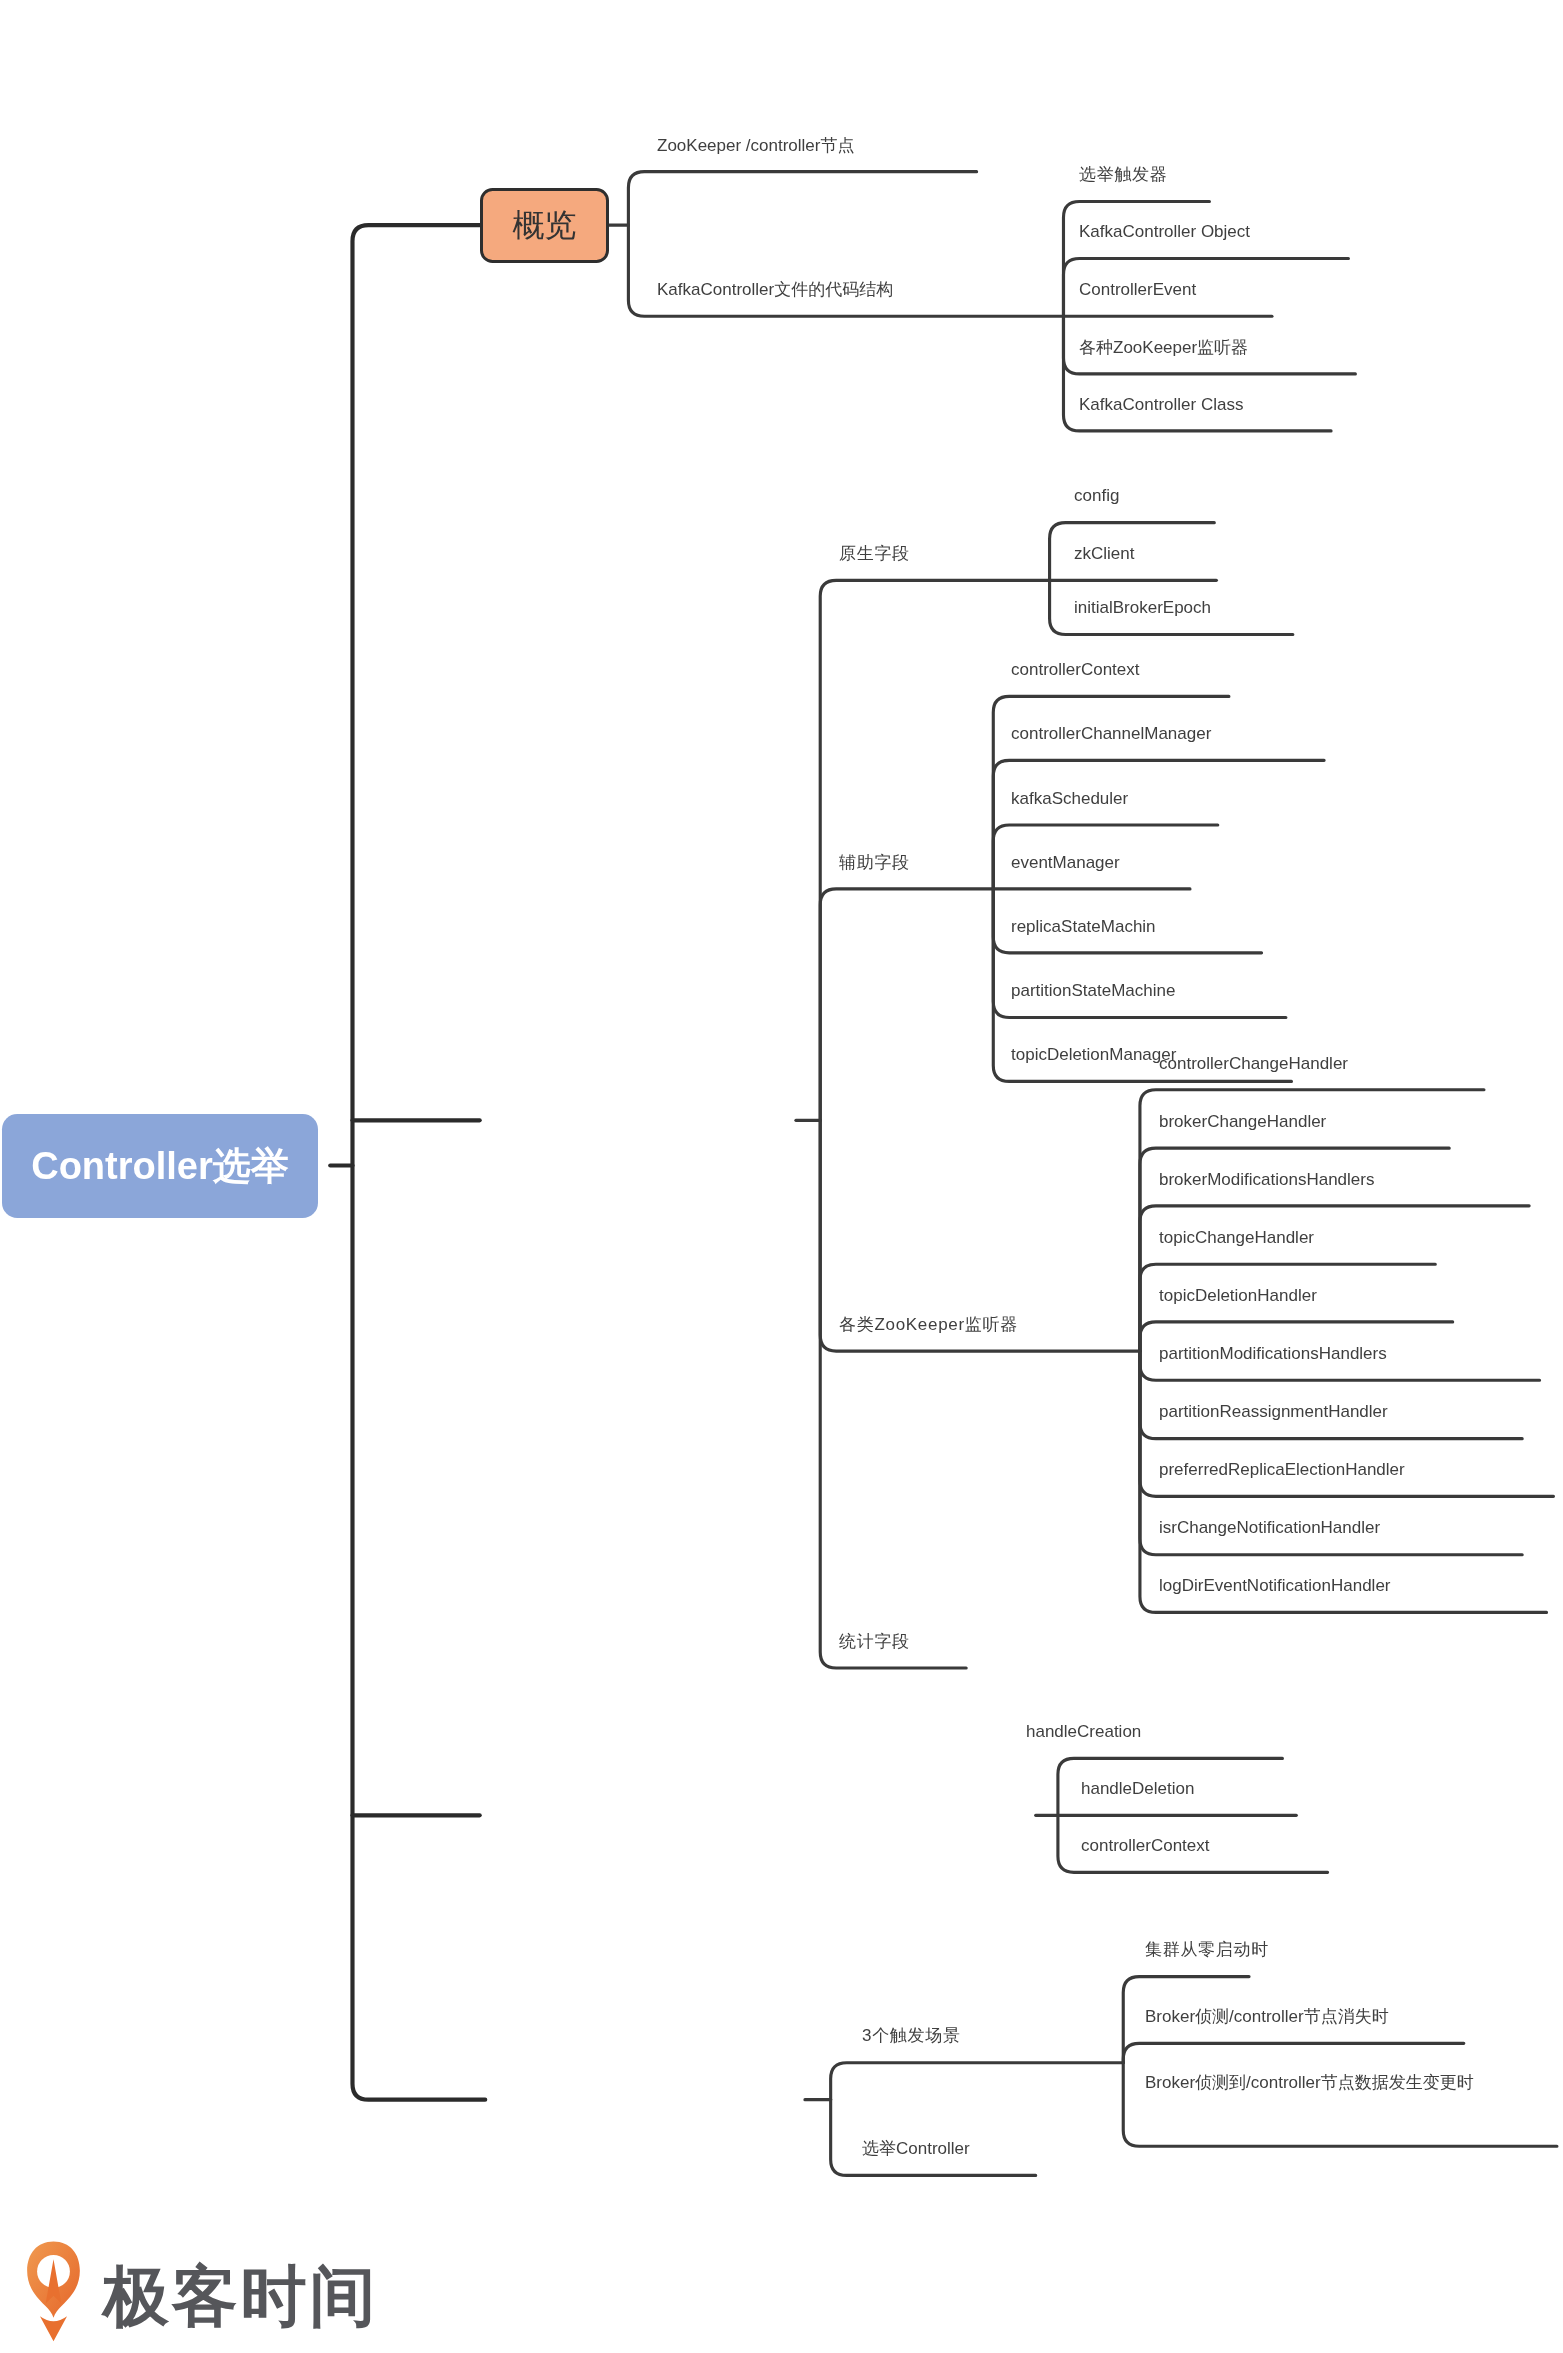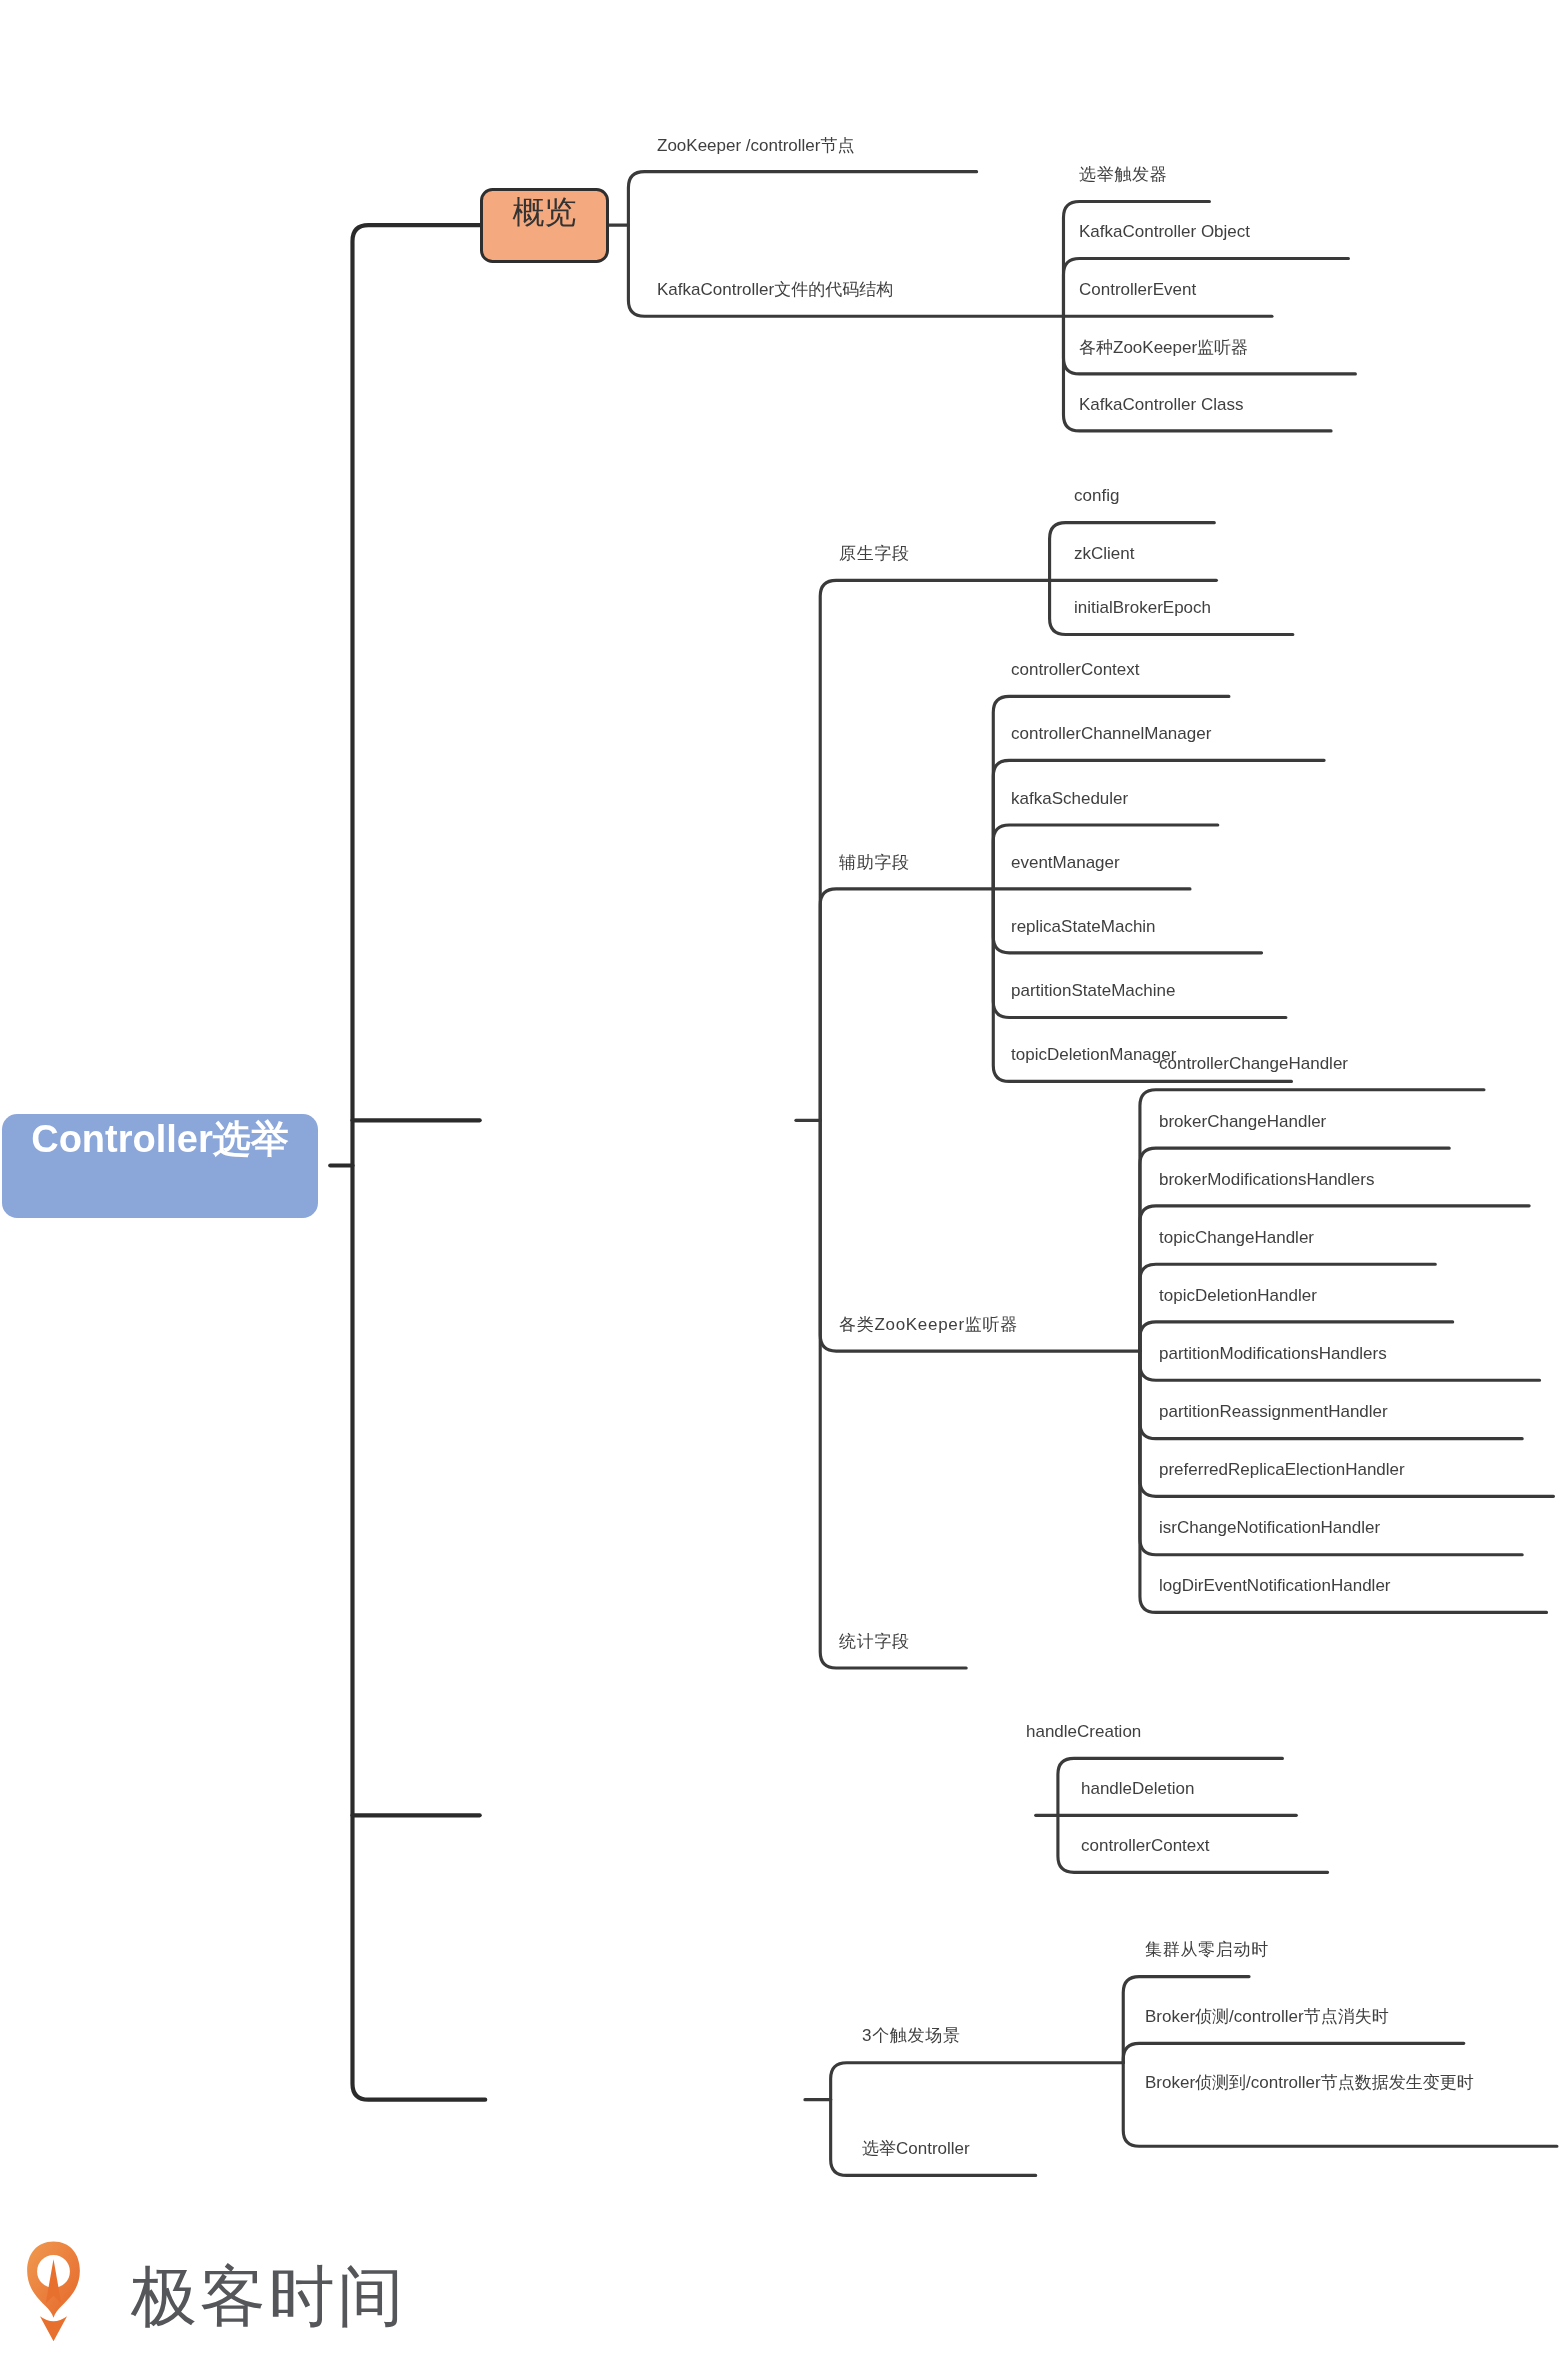--- a/index.html
+++ b/index.html
@@ -2,27 +2,27 @@
 <html style="font-size:11px"><head>
 <meta charset="utf-8">
 <style>
   html,body{margin:0;padding:0;background:#ffffff;}
   #canvas{position:relative;width:1564px;height:2354px;background:#ffffff;overflow:hidden;
           font-family:"Liberation Sans", sans-serif;}
   #wires{position:absolute;left:0;top:0;width:1564px;height:2354px;}
   .lbl{position:absolute;font-size:17px;color:#3f3f3f;white-space:nowrap;line-height:1.15;}
   .lbl.cn{letter-spacing:0.7px;}
   .lbl.wrap{white-space:normal;width:438px;line-height:1.32;}
-  .box{position:absolute;display:flex;align-items:flex-start;justify-content:center;
+  .box{position:absolute;display:flex;align-items:center;justify-content:center;
        border-radius:12.5px;box-sizing:border-box;color:#333333;font-weight:500;}
   .box.orange{background:#F5A97E;border:3.5px solid #2e2e2e;}
   .box.root{background:#8BA6D9;color:#ffffff;font-weight:bold;border:none;border-radius:15.3px;}
   .logo{position:absolute;left:25px;top:2239px;display:flex;align-items:flex-start;}
-  .logo-text{position:absolute;left:103px;top:2252px;font-size:66px;font-weight:normal;
-             color:#55565a;letter-spacing:2.8px;white-space:nowrap;margin-left:28px;}
+  .logo-text{position:absolute;left:103px;top:2252px;font-size:66px;font-weight:bold;
+             color:#55565a;letter-spacing:2.8px;white-space:nowrap;}
 </style>
 </head>
 <body>
 
 <div id="canvas">
 
   <svg id="wires" viewBox="0 0 2250 3387" fill="none">
     <g stroke="#2b2b2b" stroke-width="6" stroke-linecap="round">
       <path d="M690 324 H530 Q507 324 507 347 V2998 Q507 3021 530 3021 H698"></path>
       <path d="M475 1677 H507"></path>

